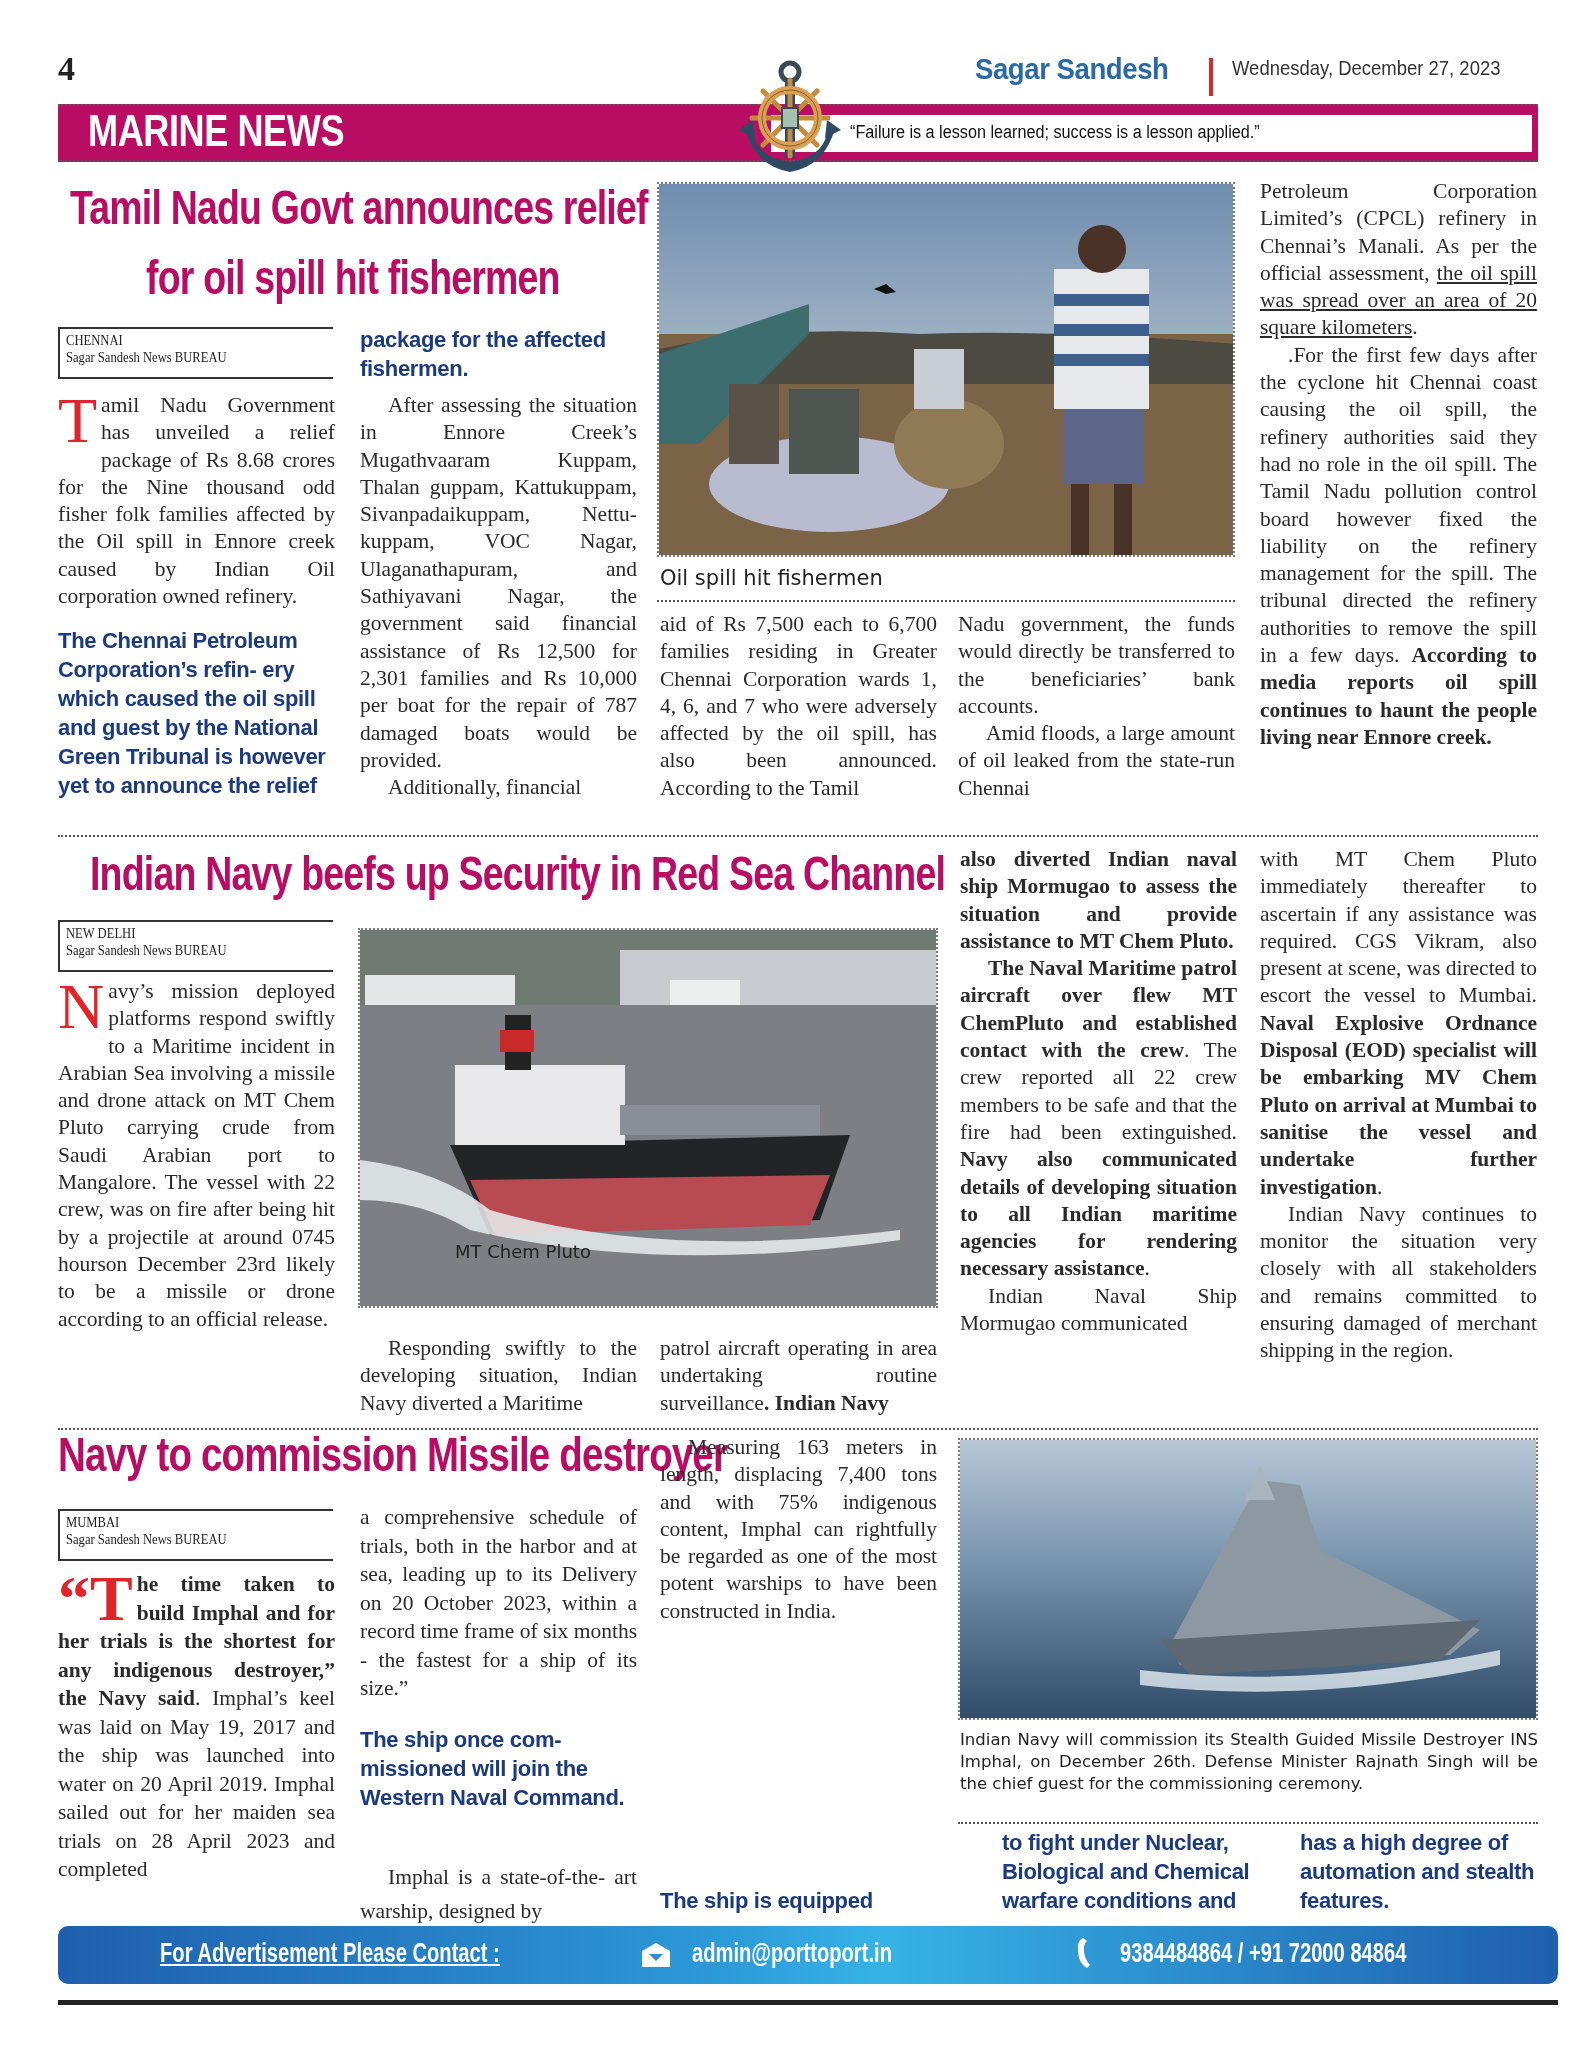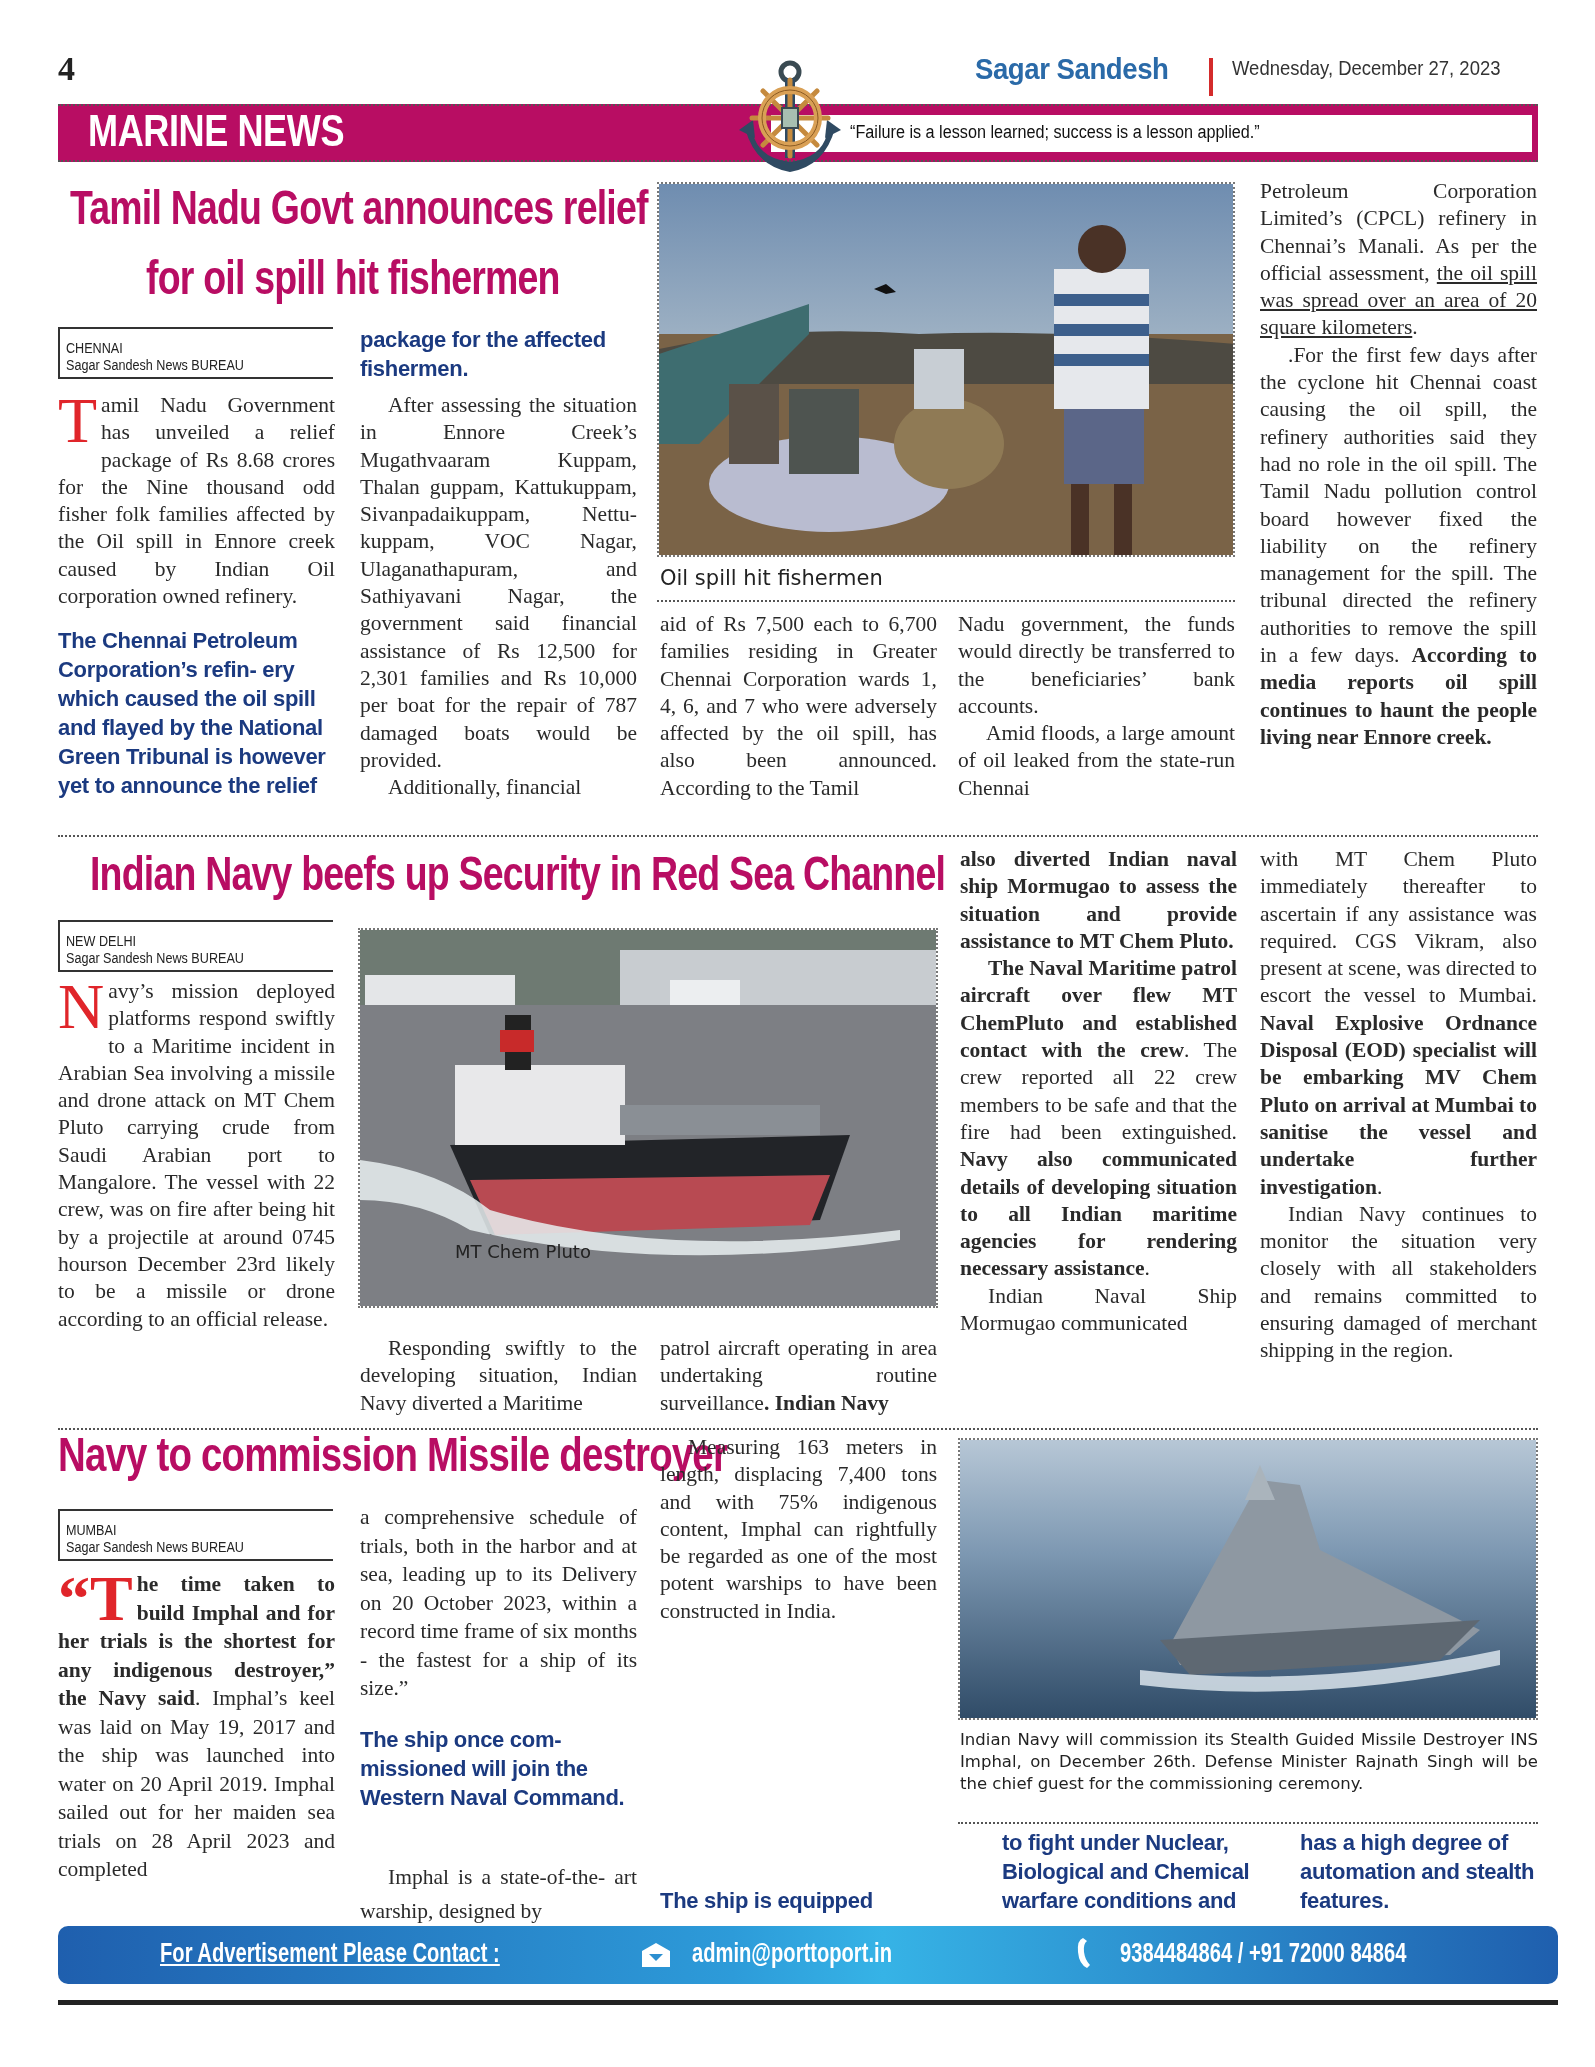--- a/index.html
+++ b/index.html
@@ -21,21 +21,21 @@
   .emblem { left: 735px; top: 58px; width: 110px; height: 118px; }
 
   
   .headline { font-family: "Liberation Sans", sans-serif; font-weight: bold; color: #b80d63; letter-spacing: -1px; white-space: nowrap; transform-origin: left top; }
   .h1a { left: 70px; top: 180px; font-size: 48px; transform: scaleX(0.78); }
   .h1b { left: 146px; top: 250px; font-size: 48px; transform: scaleX(0.78); }
   .h2 { left: 90px; top: 846px; font-size: 48px; transform: scaleX(0.78); }
   .h3 { left: 58px; top: 1427px; font-size: 48px; transform: scaleX(0.80); }
 
   
-  .dateline { width: 275px; height: 52px; border-top: 2px solid #333; border-left: 2px solid #333; border-bottom: 2px solid #333; padding: 11px 6px; font-family: Liberation Sans, sans-serif; font-size: 14px; line-height: 17px; color: #222; }
+  .dateline { width: 275px; height: 52px; border-top: 2px solid #333; border-left: 2px solid #333; border-bottom: 2px solid #333; padding: 3px 6px; font-family: Liberation Serif, serif; font-size: 14px; line-height: 17px; color: #222; }
   .dateline .line { display: block; white-space: nowrap; transform: scaleX(0.9); transform-origin: left; }
 
   
   .col { font-family: "Liberation Serif", serif; font-size: 21.5px; line-height: 27.3px; text-align: justify; color: #2a2a2a; hyphens: none; }
   .col p { text-indent: 0; }
   .col .ind { text-indent: 28px; }
   .dropcap { float: left; font-size: 64px; line-height: 52px; color: #e0252a; padding-right: 4px; margin-top: 3px; font-family: "Liberation Serif", serif; }
   .dropcap-q { float: left; font-size: 64px; line-height: 52px; color: #e0252a; padding-right: 4px; margin-top: 3px; font-family: "Liberation Serif", serif; font-weight: bold; }
   .u { text-decoration: underline; }
   .b { font-weight: bold; }
@@ -87,21 +87,21 @@
 <div class="abs headline h1b">for oil spill hit fishermen</div>
 
 <div class="abs dateline" style="left:58px;top:327px;">
   <span class="line">CHENNAI</span>
   <span class="line">Sagar Sandesh News BUREAU</span>
 </div>
 
 <div class="abs col" style="left:58px;top:392px;width:277px;">
   <p><span class="dropcap">T</span><span>amil Nadu Government has unveiled a relief package of Rs 8.68 crores for the Nine thousand odd fisher folk families affected by the Oil spill in Ennore creek caused by Indian Oil corporation owned refinery.</span></p>
 </div>
-<div class="abs pull" style="left:58px;top:626px;width:277px;">The Chennai Petroleum Corporation’s refin- ery which caused the oil spill and flayed by the National Green Tribunal is however yet to announce the relief</div>
+<div class="abs pull" style="left:58px;top:626px;width:277px;">The Chennai Petroleum Corporation’s refin- ery which caused the oil spill and guest by the National Green Tribunal is however yet to announce the relief</div>
 
 <div class="abs pull" style="left:360px;top:325px;width:277px;">package for the affected fishermen.</div>
 <div class="abs col" style="left:360px;top:392px;width:277px;">
   <p class="ind">After assessing the situation in Ennore Creek’s Mugathvaaram Kuppam, Thalan guppam, Kattukuppam, Sivanpadaikuppam, Nettu- kuppam, VOC Nagar, Ulaganathapuram, and Sathiyavani Nagar, the government said financial assistance of Rs 12,500 for 2,301 families and Rs 10,000 per boat for the repair of 787 damaged boats would be provided.</p>
   <p class="ind">Additionally, financial</p>
 </div>
 
 <div class="abs photo" style="left:657px;top:182px;width:578px;height:375px;">
   <svg width="578" height="375" viewBox="0 0 578 375" preserveAspectRatio="none">
     <defs>

